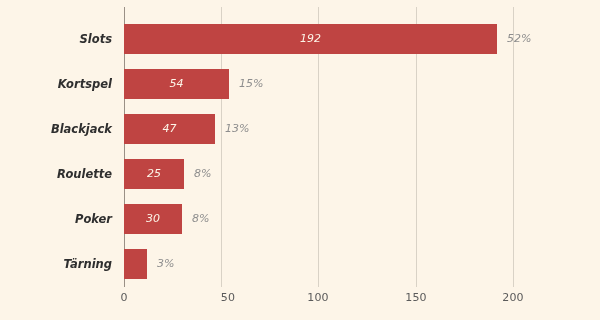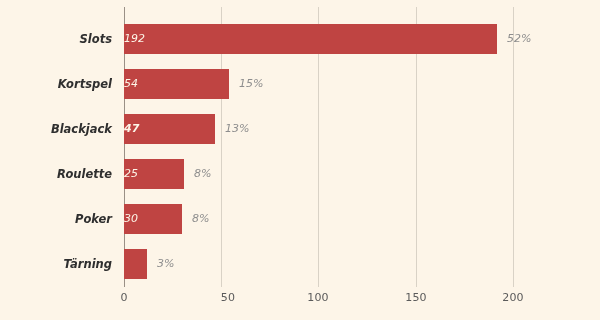--- a/index.html
+++ b/index.html
@@ -84,20 +84,21 @@
   }
 
   .bar-value {
     position: absolute;
     top: 0;
     height: 30px;
     line-height: 30px;
     font-size: 11px;
     font-style: italic;
     color: #fdf5e8;
+    text-align: center;
     white-space: nowrap;
     font-family: "DejaVu Sans", sans-serif;
   }
 
   .bar-pct {
     position: absolute;
     top: 0;
     height: 30px;
     line-height: 30px;
     font-size: 11px;
@@ -129,21 +130,21 @@
     <div class="bar-row" style="top:69px;">
       <div class="cat-label">Kortspel</div>
       <div class="bar" style="width:105px;"></div>
       <div class="bar-value" style="left:124px; width:105px;">54</div>
       <div class="bar-pct" style="left:239px;text-align:center;">15%</div>
     </div>
 
     <div class="bar-row" style="top:114px;">
       <div class="cat-label">Blackjack</div>
       <div class="bar" style="width:91px;"></div>
-      <div class="bar-value" style="left:124px; width:91px;font-weight:bold;">47</div>
+      <div class="bar-value" style="left:124px; width:91px;">47</div>
       <div class="bar-pct" style="left:225px;">13%</div>
     </div>
 
     <div class="bar-row" style="top:159px;">
       <div class="cat-label">Roulette</div>
       <div class="bar" style="width:60px;"></div>
       <div class="bar-value" style="left:124px; width:60px;">25</div>
       <div class="bar-pct" style="left:194px;">8%</div>
     </div>
 

